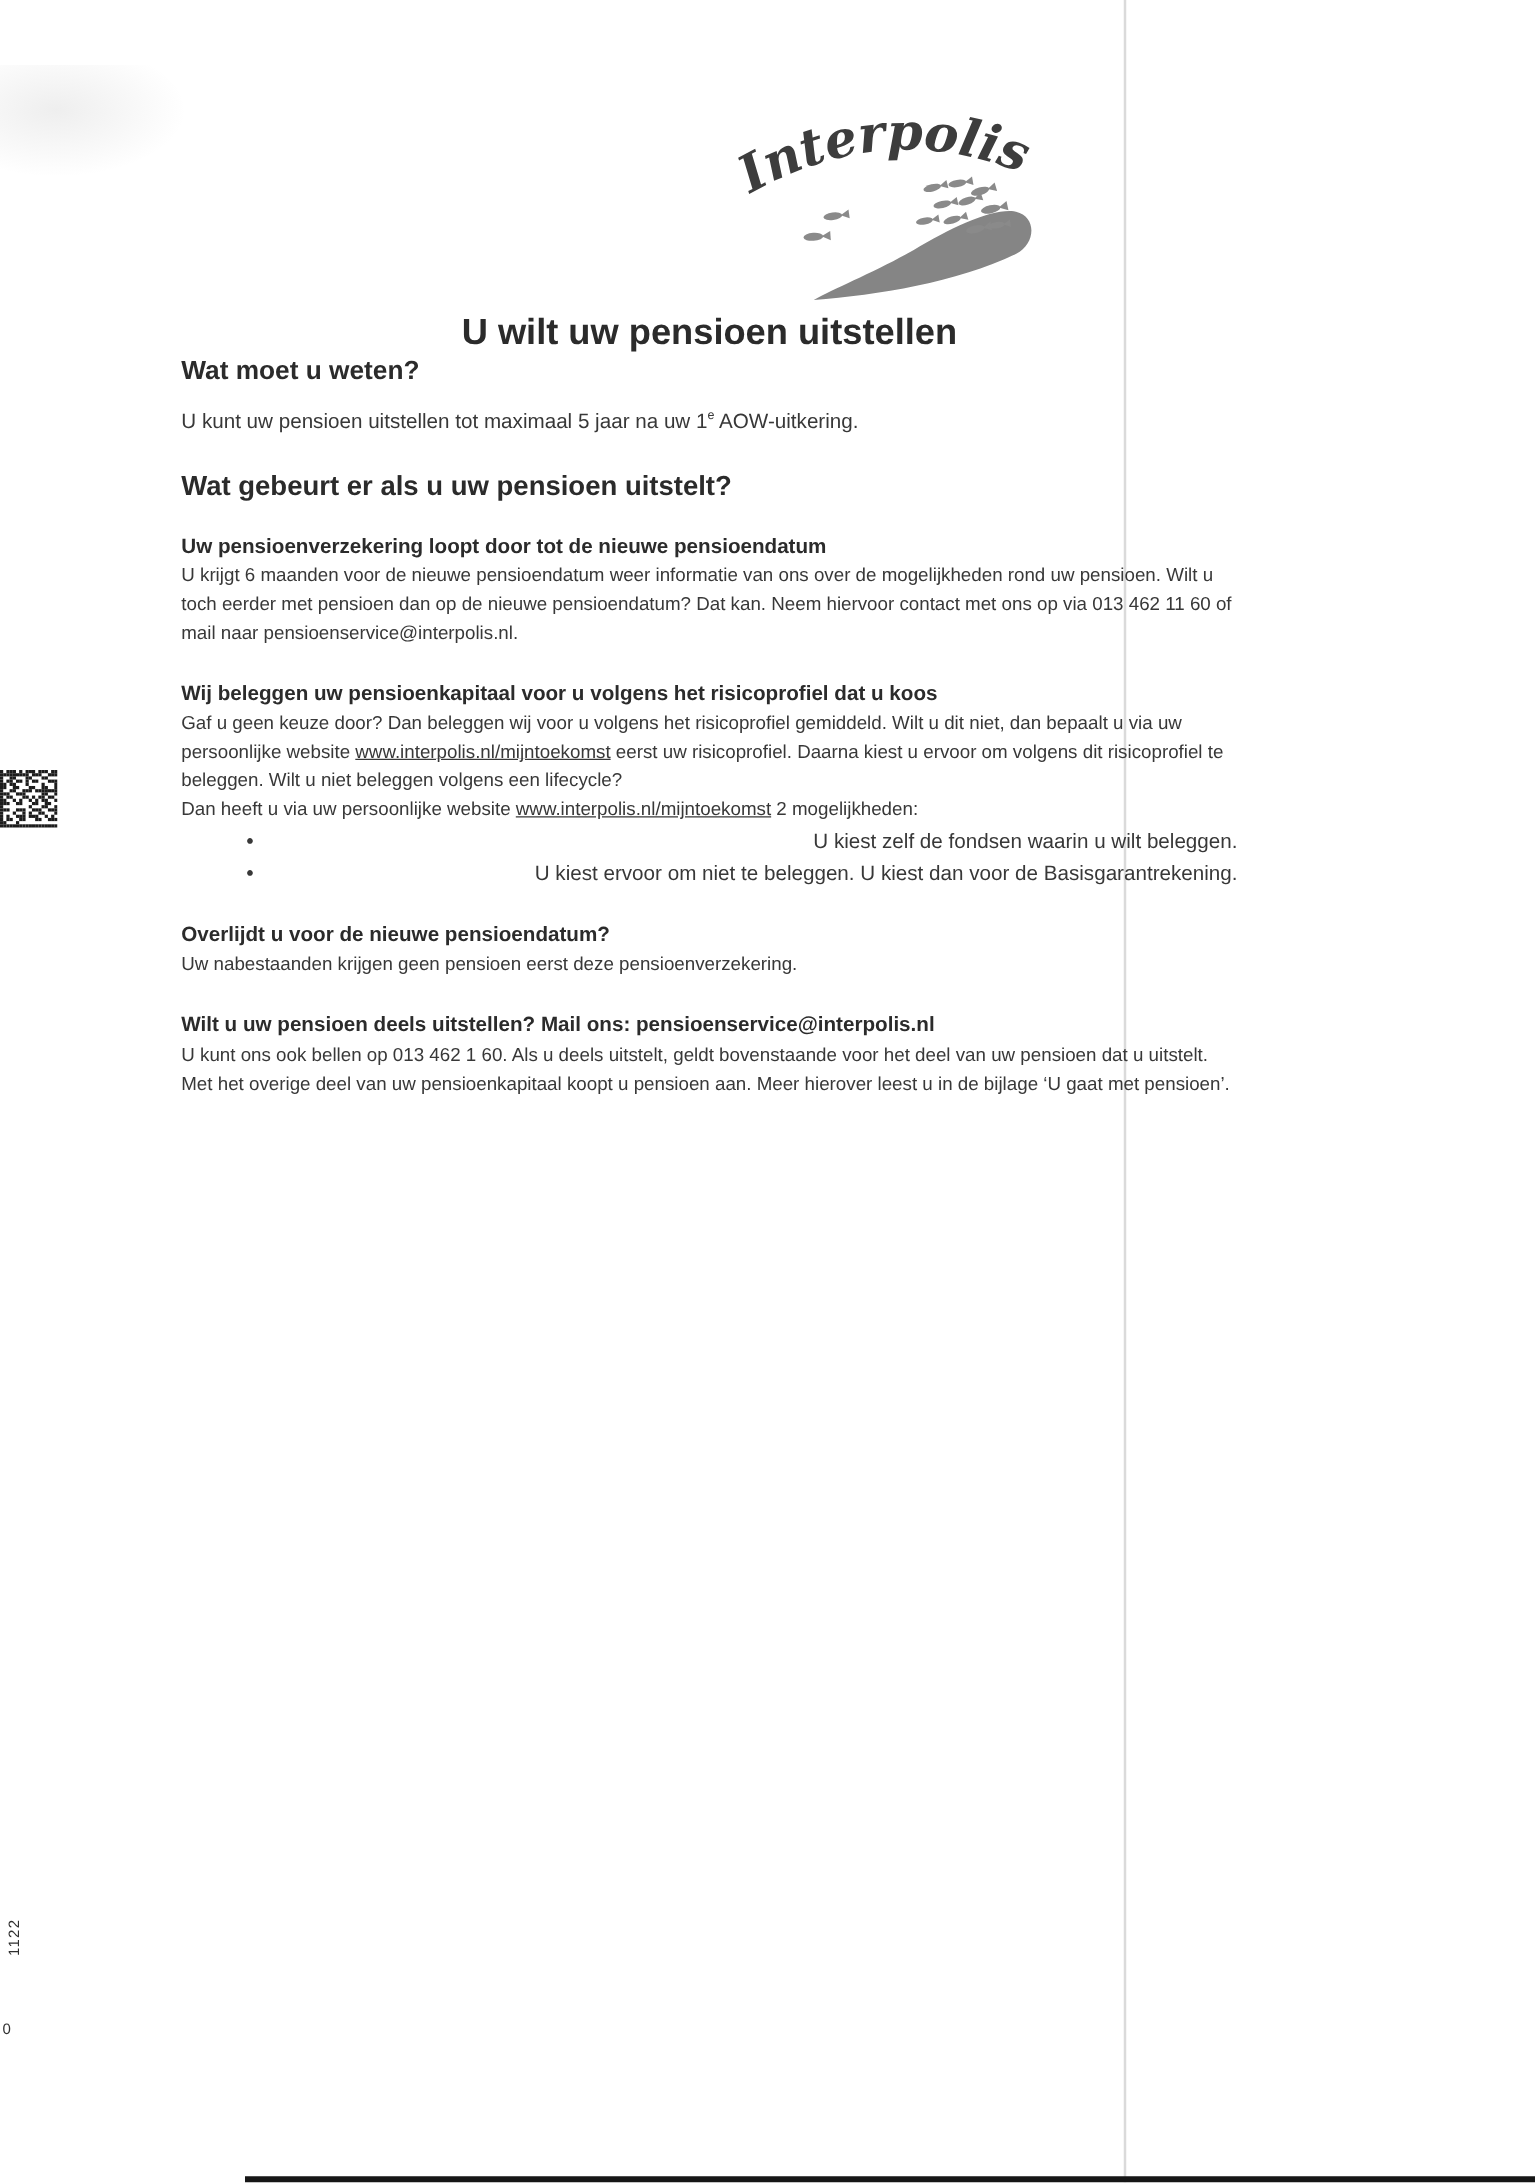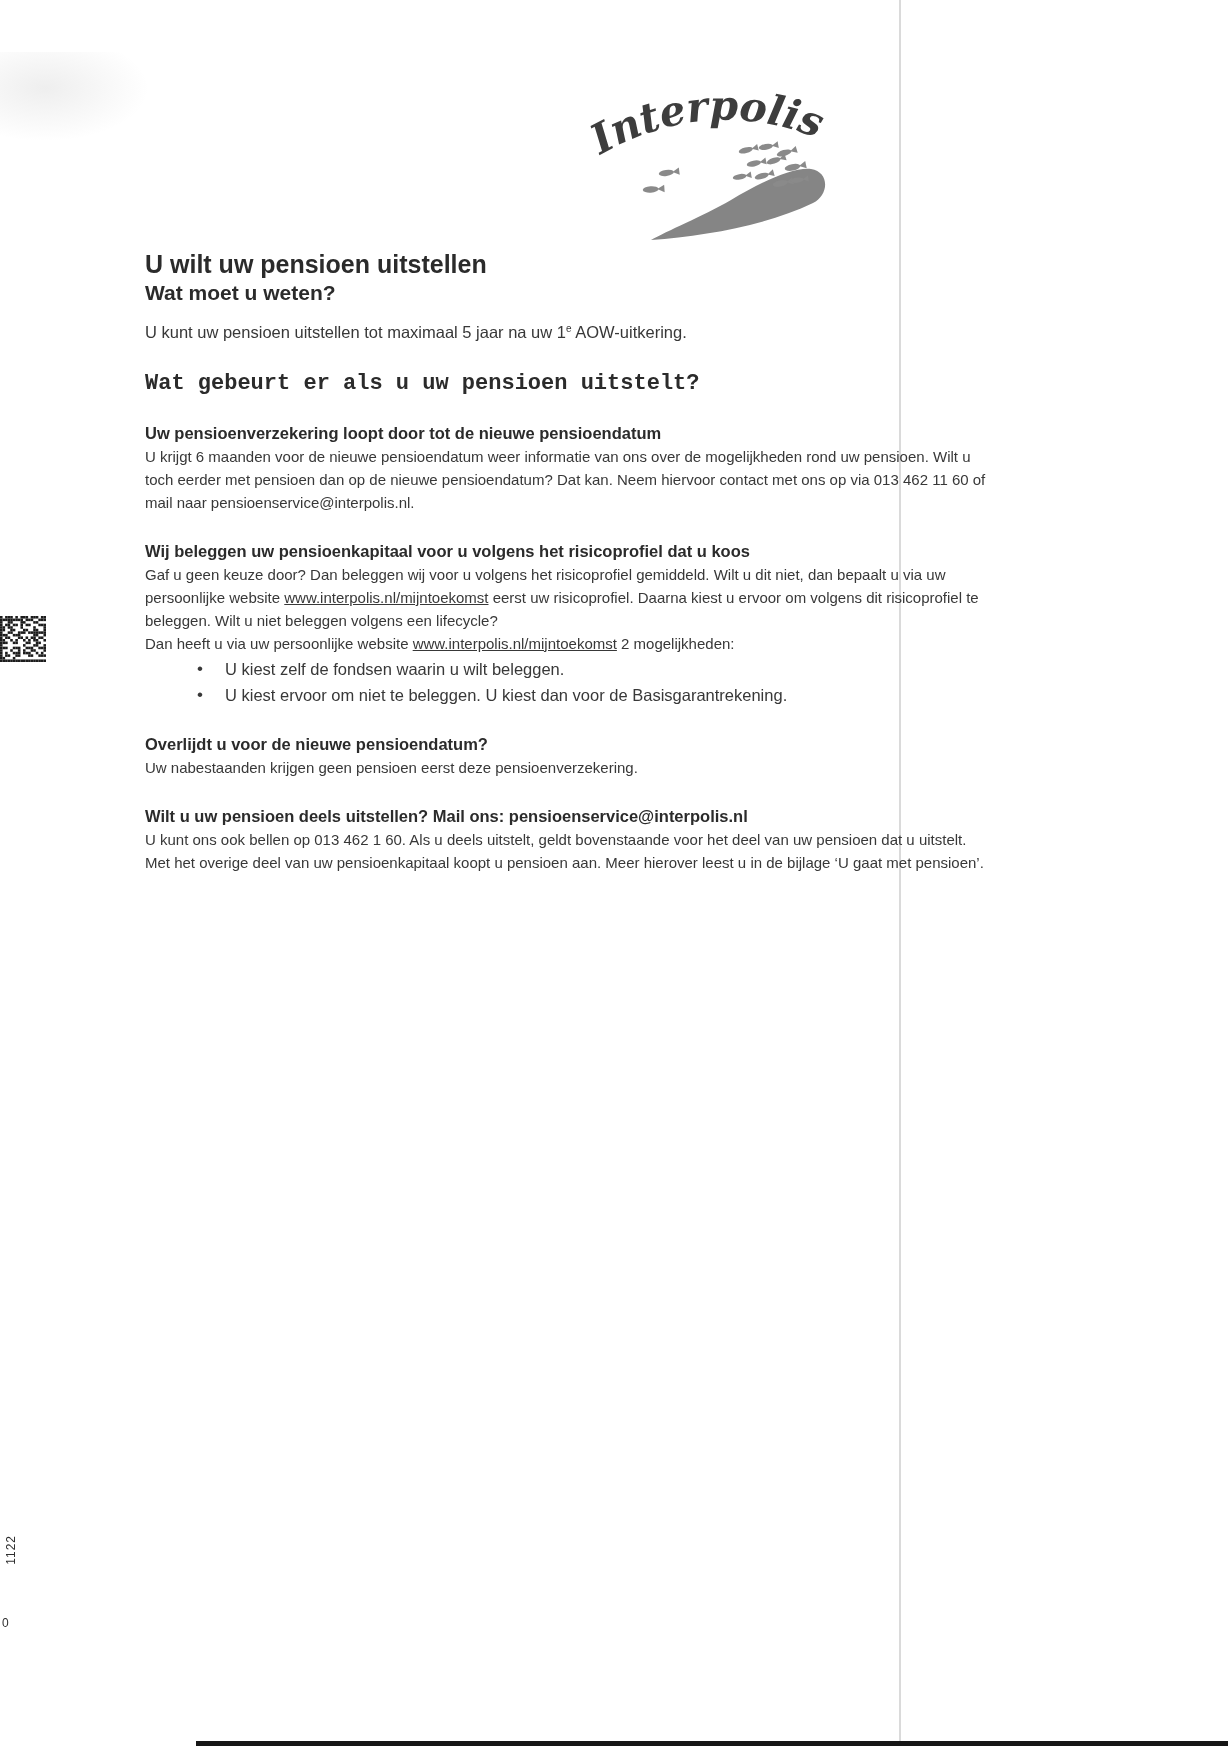--- a/index.html
+++ b/index.html
@@ -15,31 +15,31 @@
     background:rgba(150,150,150,0.35);}
   .scanline-bottom{position:absolute;left:196px;right:0;bottom:0;height:5px;background:#161616;}
   .margin-code-vert{position:absolute;left:4px;top:1535px;font-size:12px;color:#2f2f2f;
     writing-mode:vertical-rl;transform:rotate(180deg);letter-spacing:1px;}
   .margin-code-zero{position:absolute;left:2px;top:1616px;font-size:12px;color:#2f2f2f;}
   .datamatrix{position:absolute;left:0;top:616px;width:46px;height:47px;}
   
   .logo{position:absolute;left:585px;top:52px;width:260px;height:195px;}
   
   .content{position:absolute;left:145px;top:250px;width:845px;}
-  h1{font-size:25px;line-height:1.12;margin:0;color:#2b2b2b;font-weight:bold;}
+  h1{font-size:29px;line-height:1.12;margin:0;color:#2b2b2b;font-weight:bold;text-align:center;}
   h2{font-size:21px;line-height:1.1;margin:3px 0 0 0;color:#2b2b2b;font-weight:bold;}
   .intro{font-size:16.5px;line-height:1.53;margin:16px 0 0 0;}
   .intro sup{font-size:10px;vertical-align:super;line-height:0;}
-  h3{font-size:22px;line-height:1.15;margin:26px 0 0 0;color:#2b2b2b;font-weight:bold;font-family:Liberation Mono, monospace;}
+  h3{font-size:22px;line-height:1.15;margin:26px 0 0 0;color:#2b2b2b;font-weight:bold;}
   .section{margin-top:24px;}
   .section h4{font-size:16.5px;line-height:1.53;margin:0;color:#2b2b2b;font-weight:bold;}
   .section p{font-size:15px;line-height:1.53;margin:0;}
   a.doclink{color:inherit;text-decoration:underline;}
   ul.bullets{list-style:none;margin:0;padding:0;}
-  ul.bullets li{position:relative;padding-left:80px;font-size:16.5px;line-height:1.58;}
+  ul.bullets li{position:relative;padding-left:80px;font-size:16.5px;line-height:1.58;text-align:right;}
   ul.bullets li::before{content:"\2022";position:absolute;left:52px;top:0;font-size:17px;}
 </style>
 </head>
 <body>
 
 <div class="smudge"></div>
 <div class="scanline-v"></div>
 <div class="scanline-bottom"></div>
 <div class="margin-code-vert">1122</div>
 <div class="margin-code-zero">0</div>

